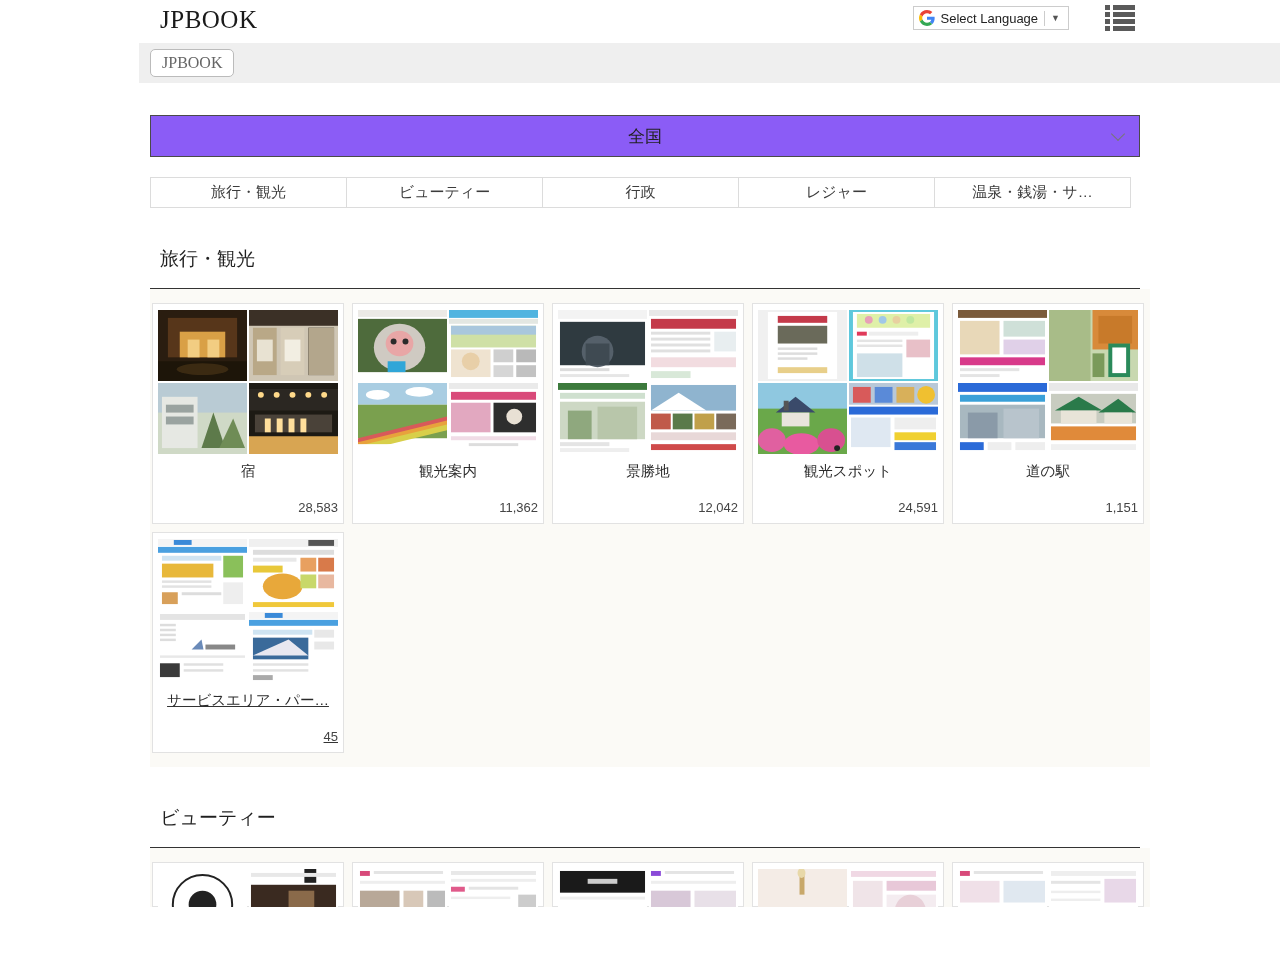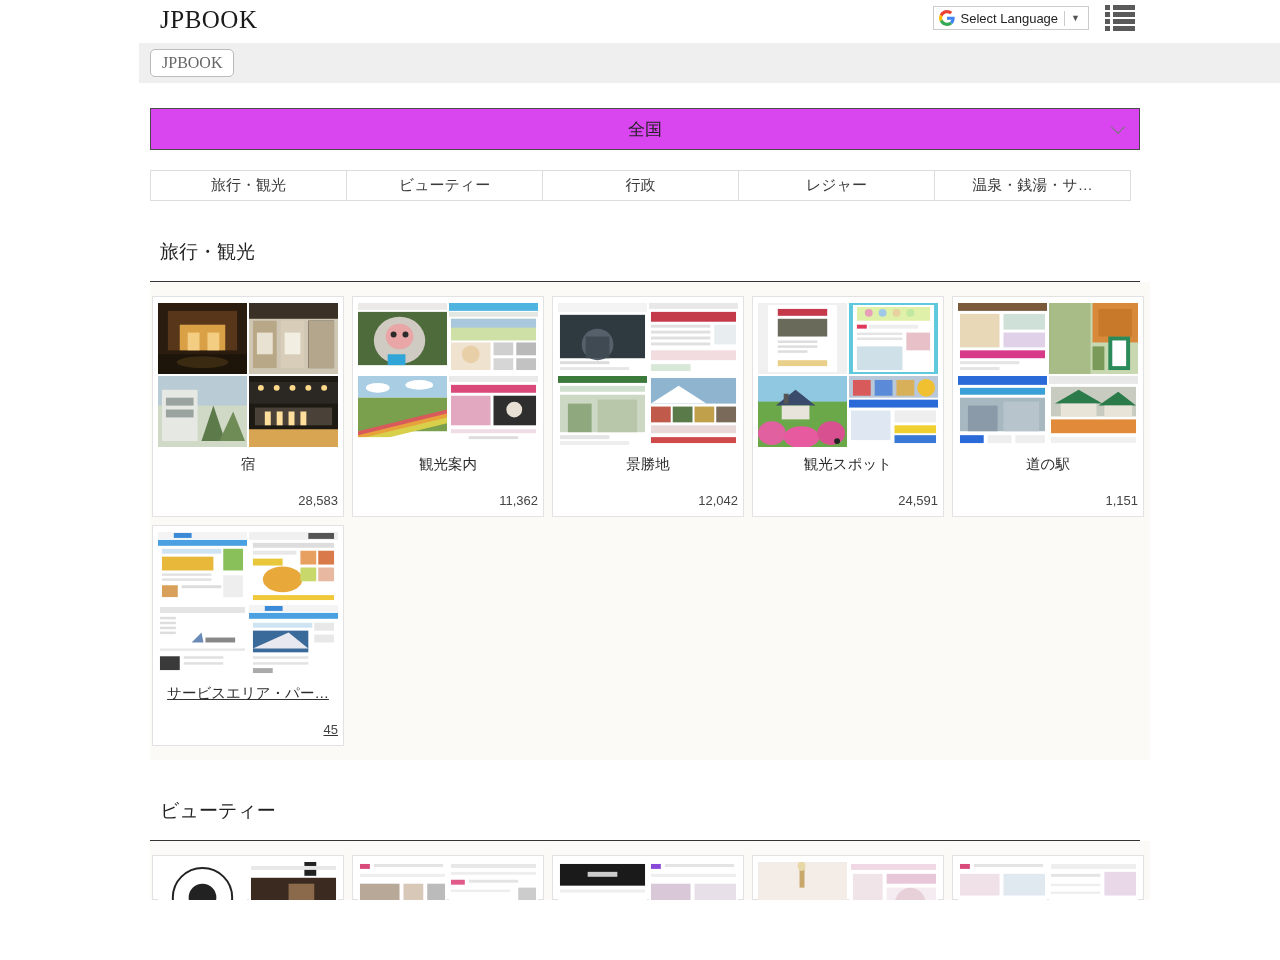--- a/index.html
+++ b/index.html
@@ -30,21 +30,21 @@
     font-size: 25px;
     letter-spacing: 0.5px;
     color: #1a1a1a;
   }
   .header-right {
     position: absolute;
     right: 145px;
     top: 5px;
     display: flex;
     align-items: center;
-    gap: 16px;
+    gap: 36px;
   }
   .gt-widget {
     display: flex;
     align-items: center;
     border: 1px solid #cccccc;
     background: #ffffff;
     height: 24px;
     padding: 0 2px 0 5px;
     box-sizing: border-box;
   }
@@ -121,24 +121,24 @@
   }
 
   
   .wrap {
     width: 990px;
     margin: 0 auto 0 150px;
   }
 
   
   .region-select {
-    margin-top: 25px;
+    margin-top: 32px;
     height: 42px;
     border: 1px solid #4a4a4a;
-    background: #d946ef;
+    background: #8b5cf6;
     display: flex;
     align-items: center;
     justify-content: center;
     position: relative;
     box-sizing: border-box;
   }
   .region-select .rs-label {
     font-size: 17px;
     color: #222222;
   }

